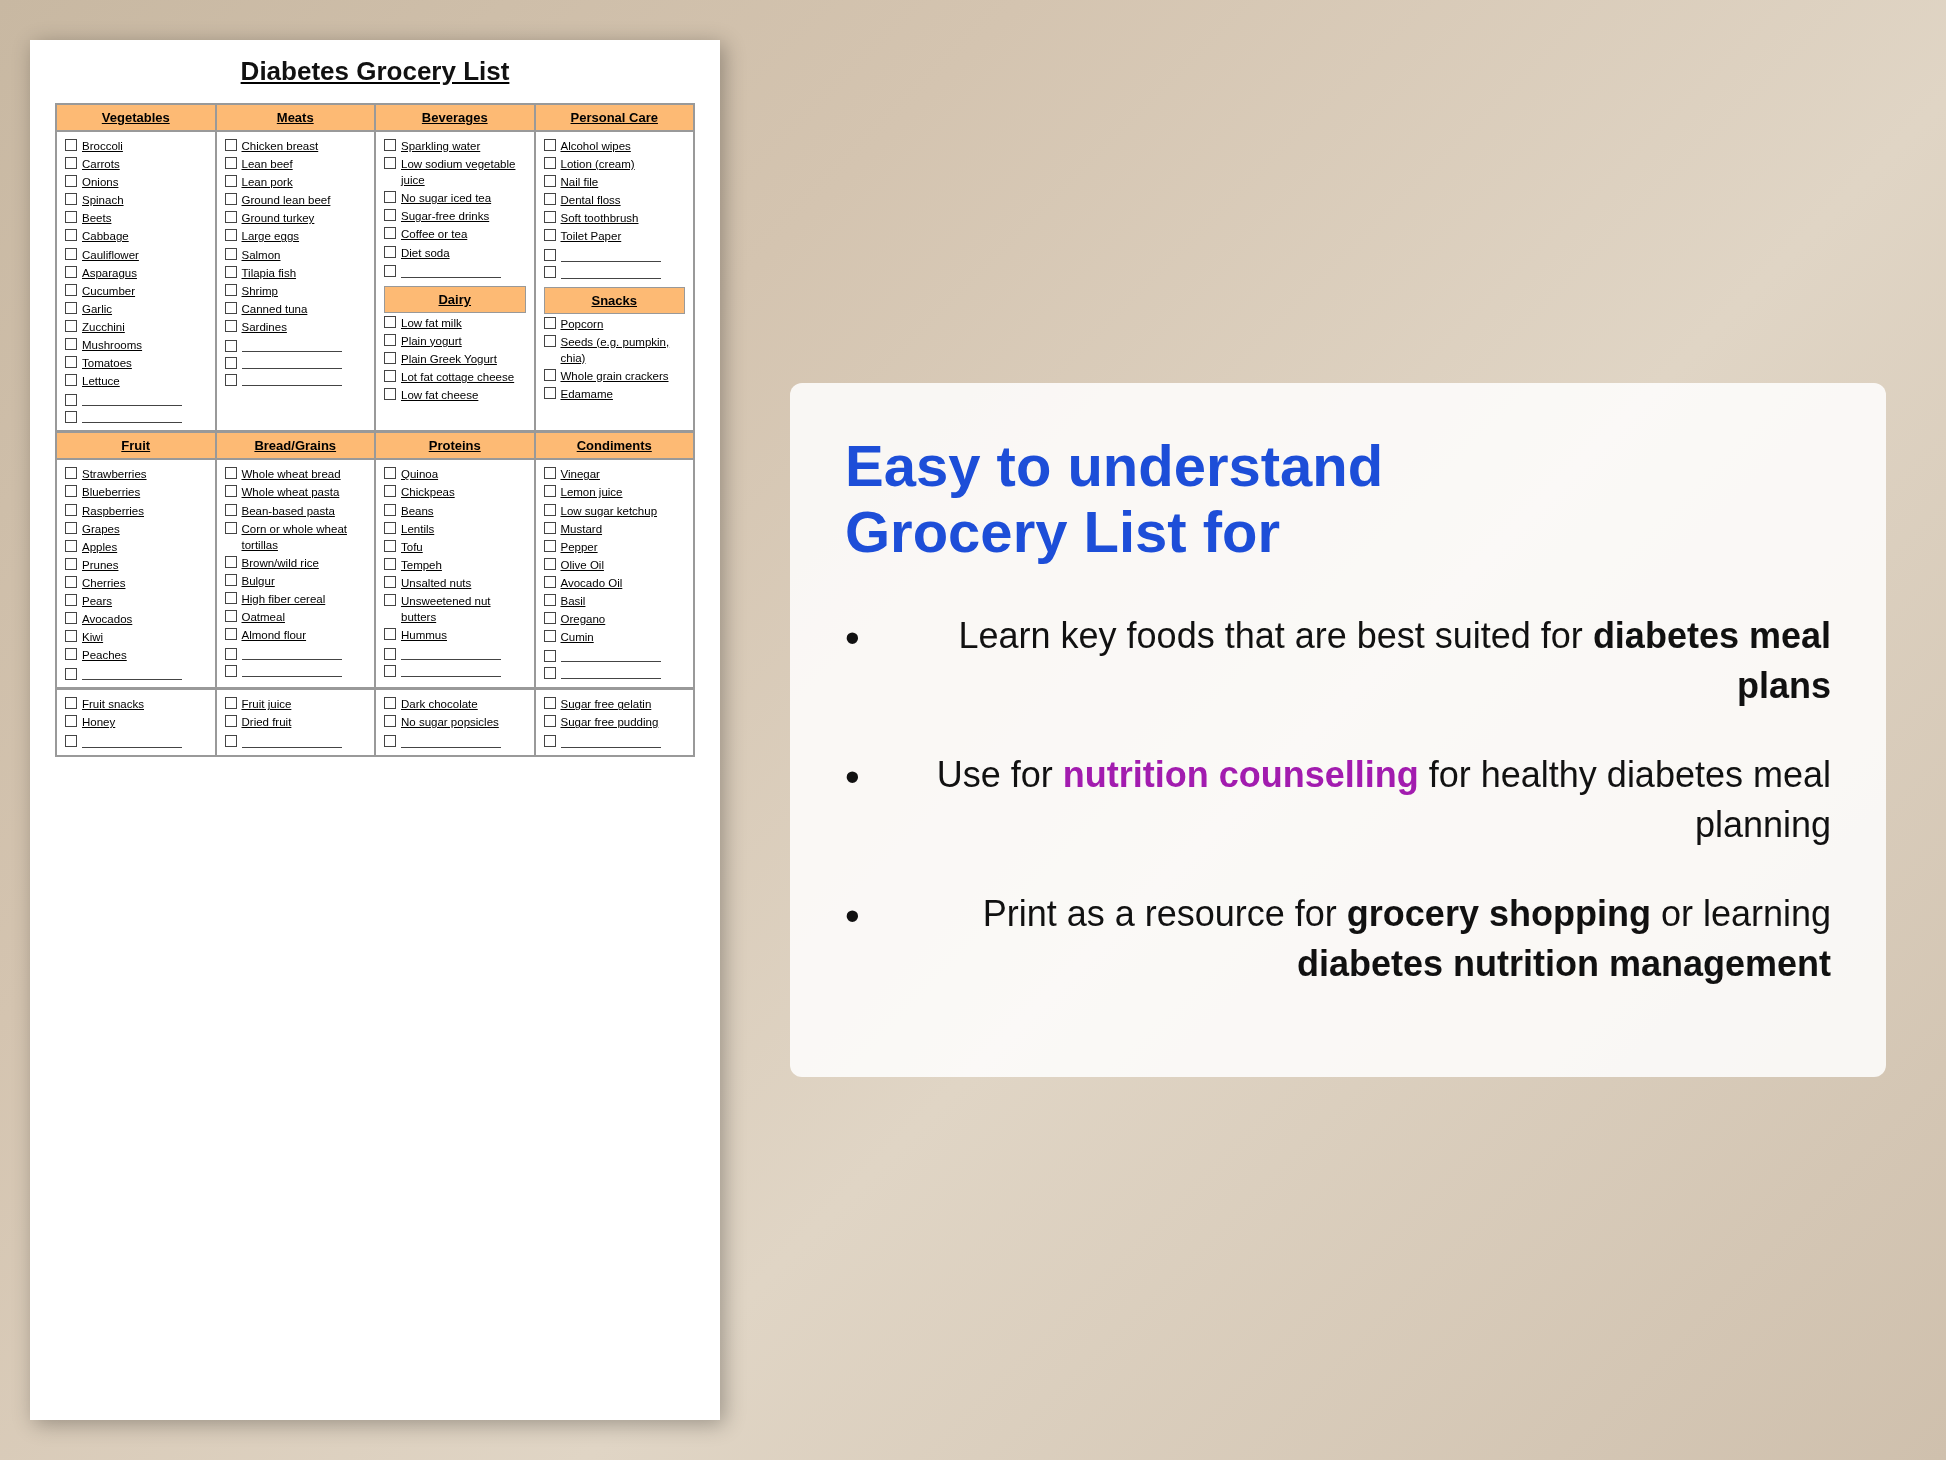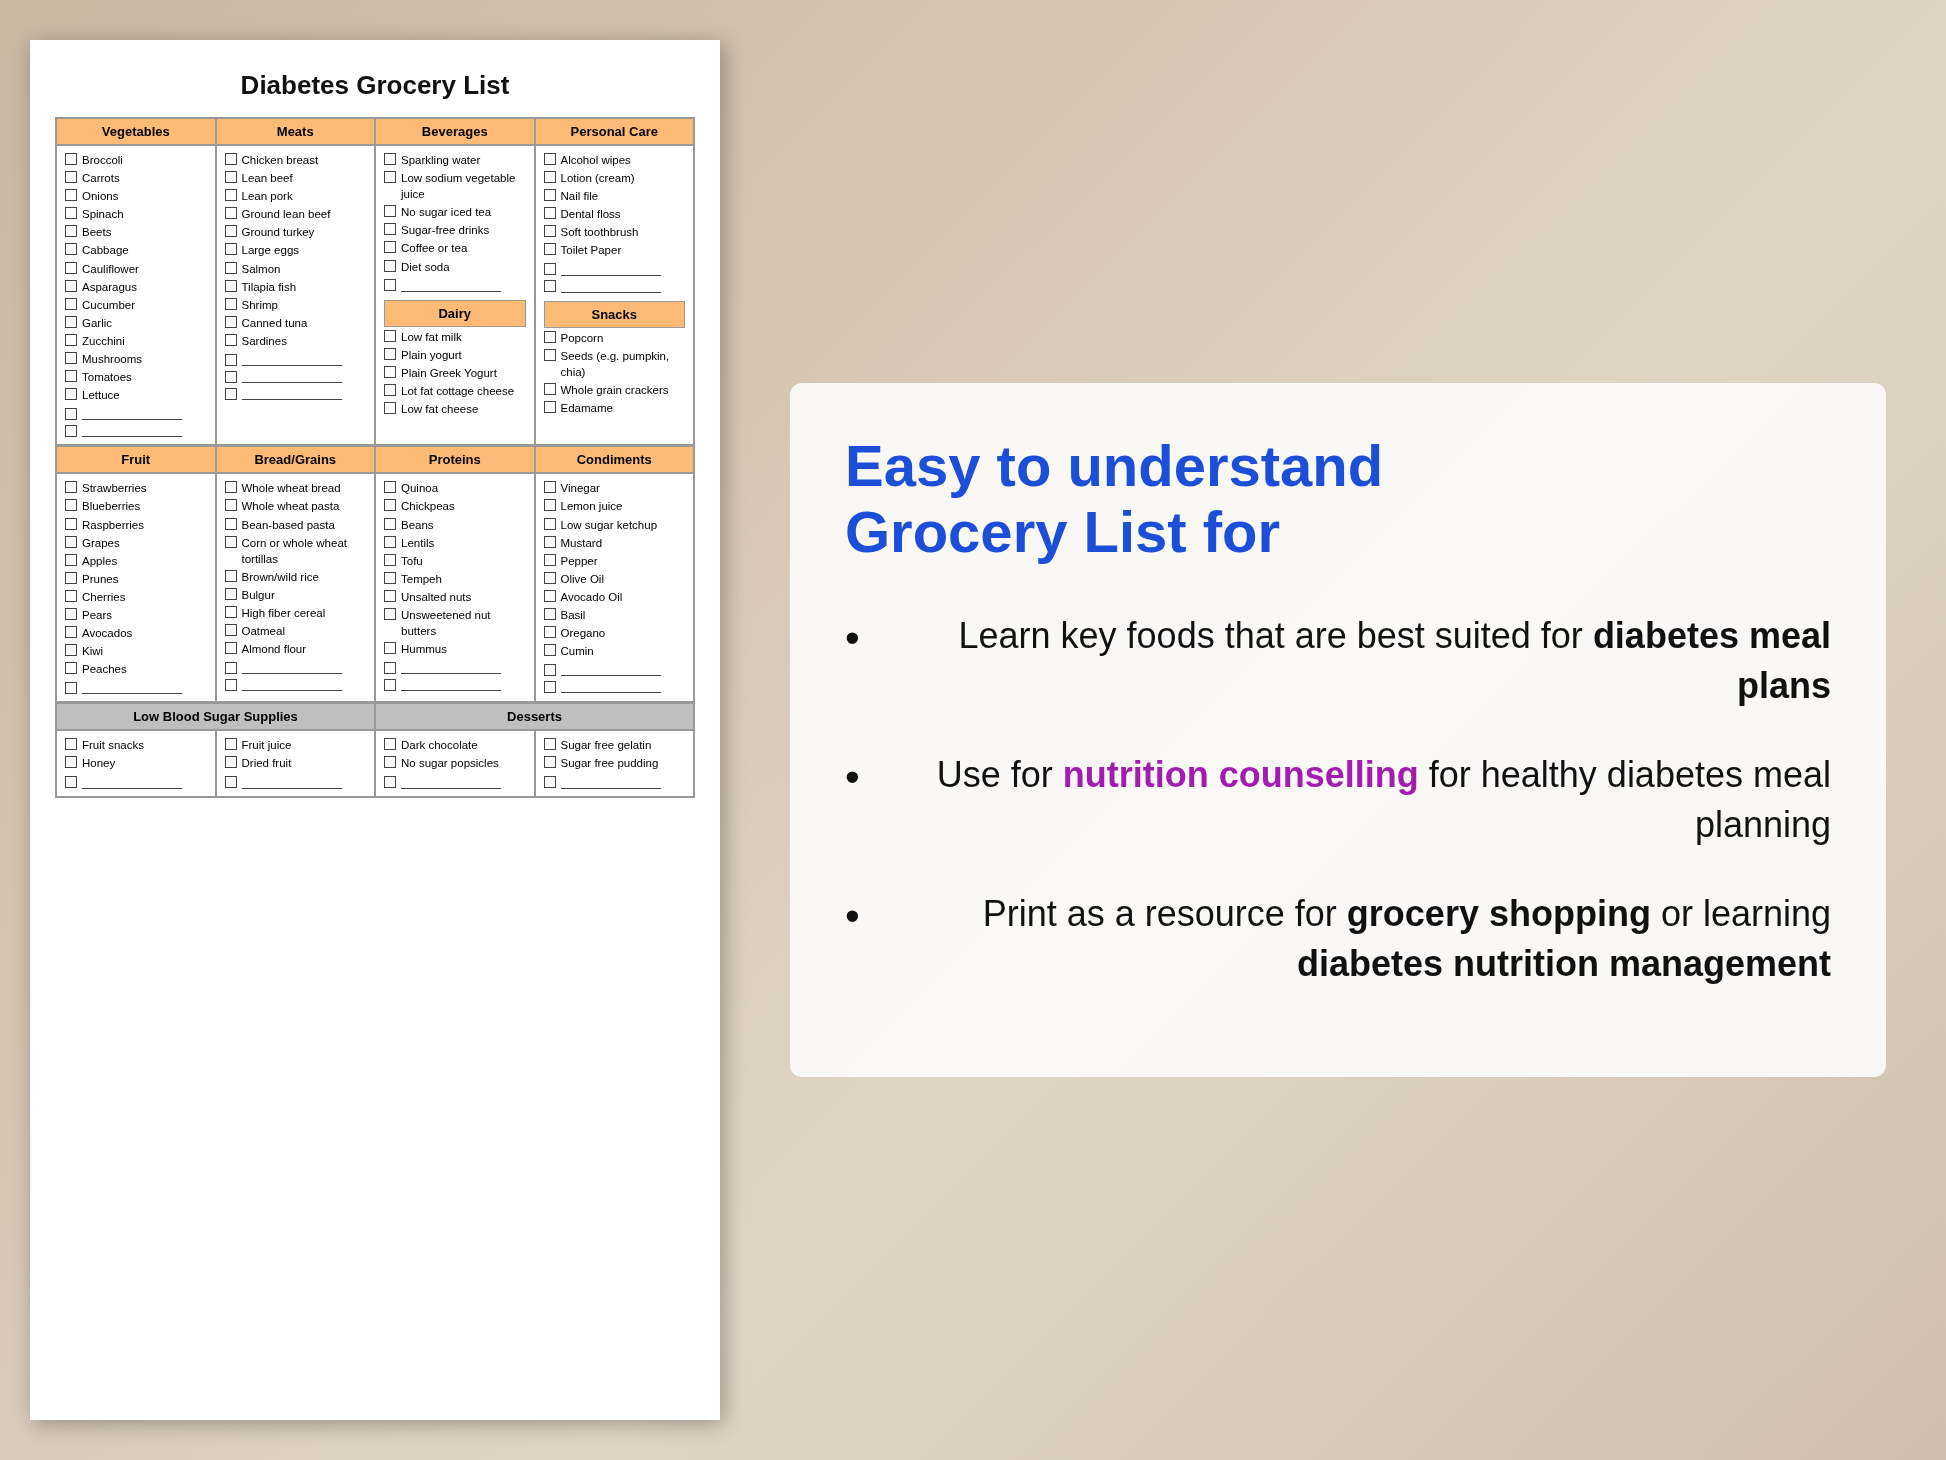--- a/index.html
+++ b/index.html
@@ -19,22 +19,23 @@
       display: flex;
       align-items: center;
       justify-content: center;
       padding: 40px 30px;
     }
 
     .document {
       background: white;
       width: 690px;
       min-height: 1380px;
-      padding: 30px 25px;
+      padding: 16px 25px;
       box-shadow: 4px 4px 20px rgba(0,0,0,0.3);
+      text-decoration: underline;
     }
 
     .doc-title {
       text-align: center;
       font-size: 26px;
       font-weight: bold;
       margin-bottom: 16px;
       color: #111;
     }
 
@@ -607,24 +608,20 @@
           </div>
         <div class="blank-line">
             <span class="checkbox"></span>
             <span class="underline"></span>
           </div>
       </div>
     </div>
 
     <div style="border:1px solid #999; border-top:none;">
 
-      <div style="display:grid; grid-template-columns:1fr 1fr;">
-        <div class="wide-header" style="grid-column:1; border:1px solid #999;">Low Blood Sugar Supplies</div>
-        <div class="wide-header" style="grid-column:2; border:1px solid #999;">Desserts</div>
-      </div>
       <div style="display:grid; grid-template-columns:1fr 1fr 1fr 1fr;">
 
         <div class="section-cell">
           <div class="item-row">
               <span class="checkbox"></span>
               <span>Fruit snacks</span>
             </div>
           <div class="item-row">
               <span class="checkbox"></span>
               <span>Honey</span>

